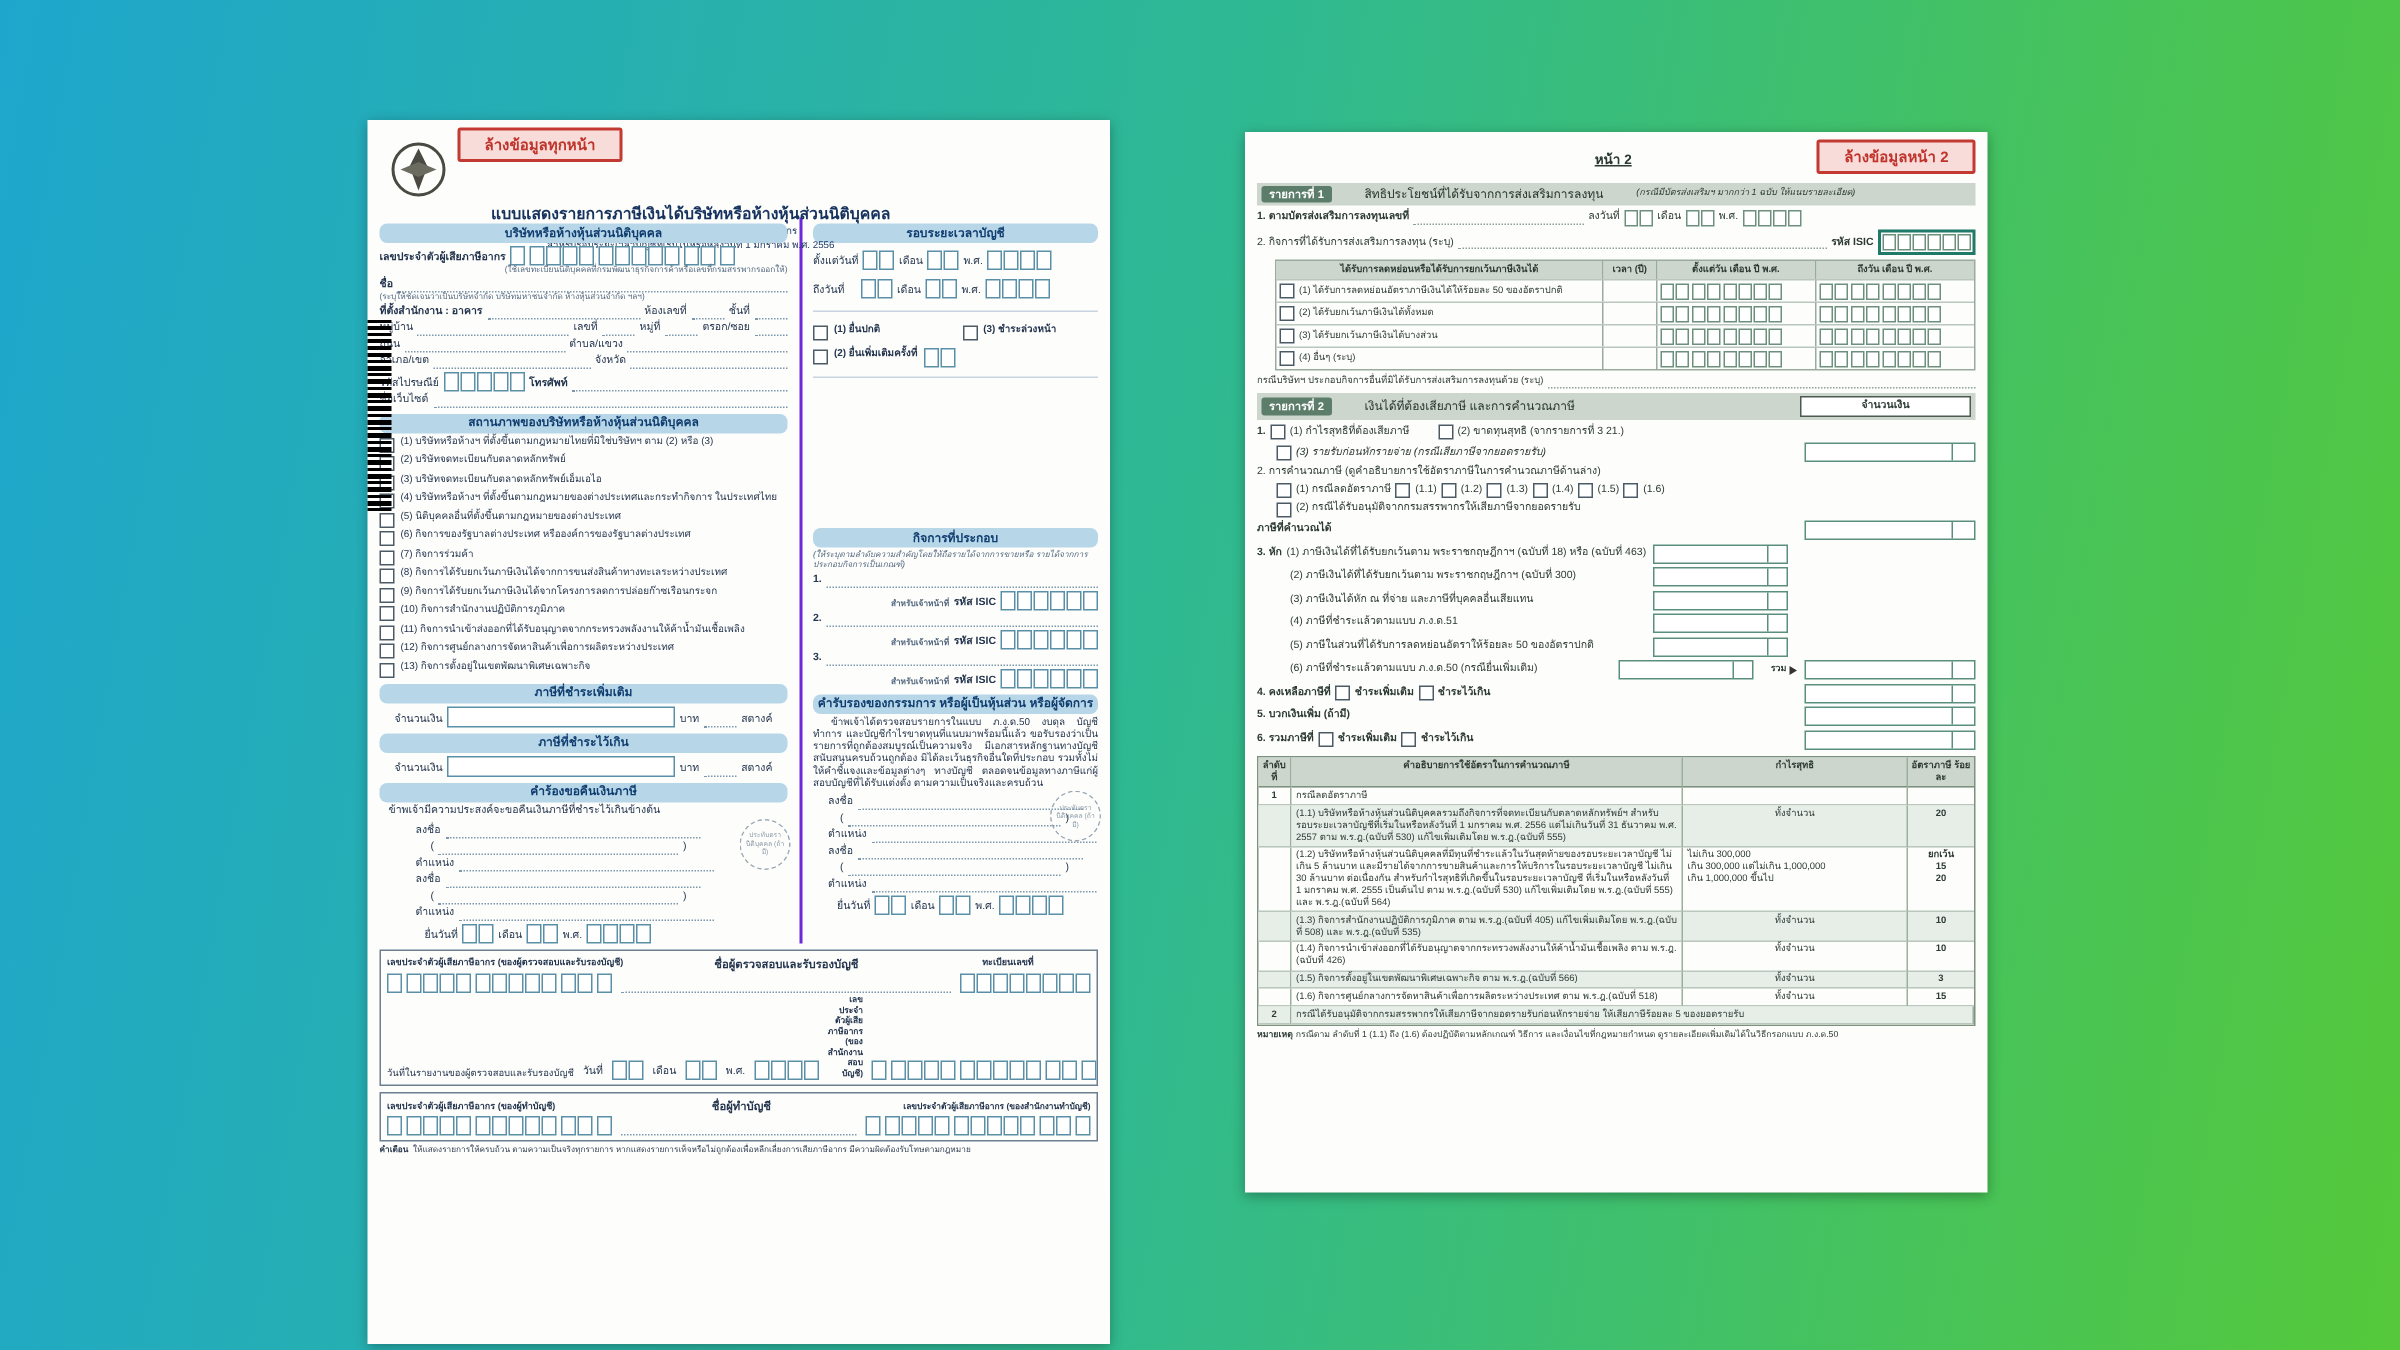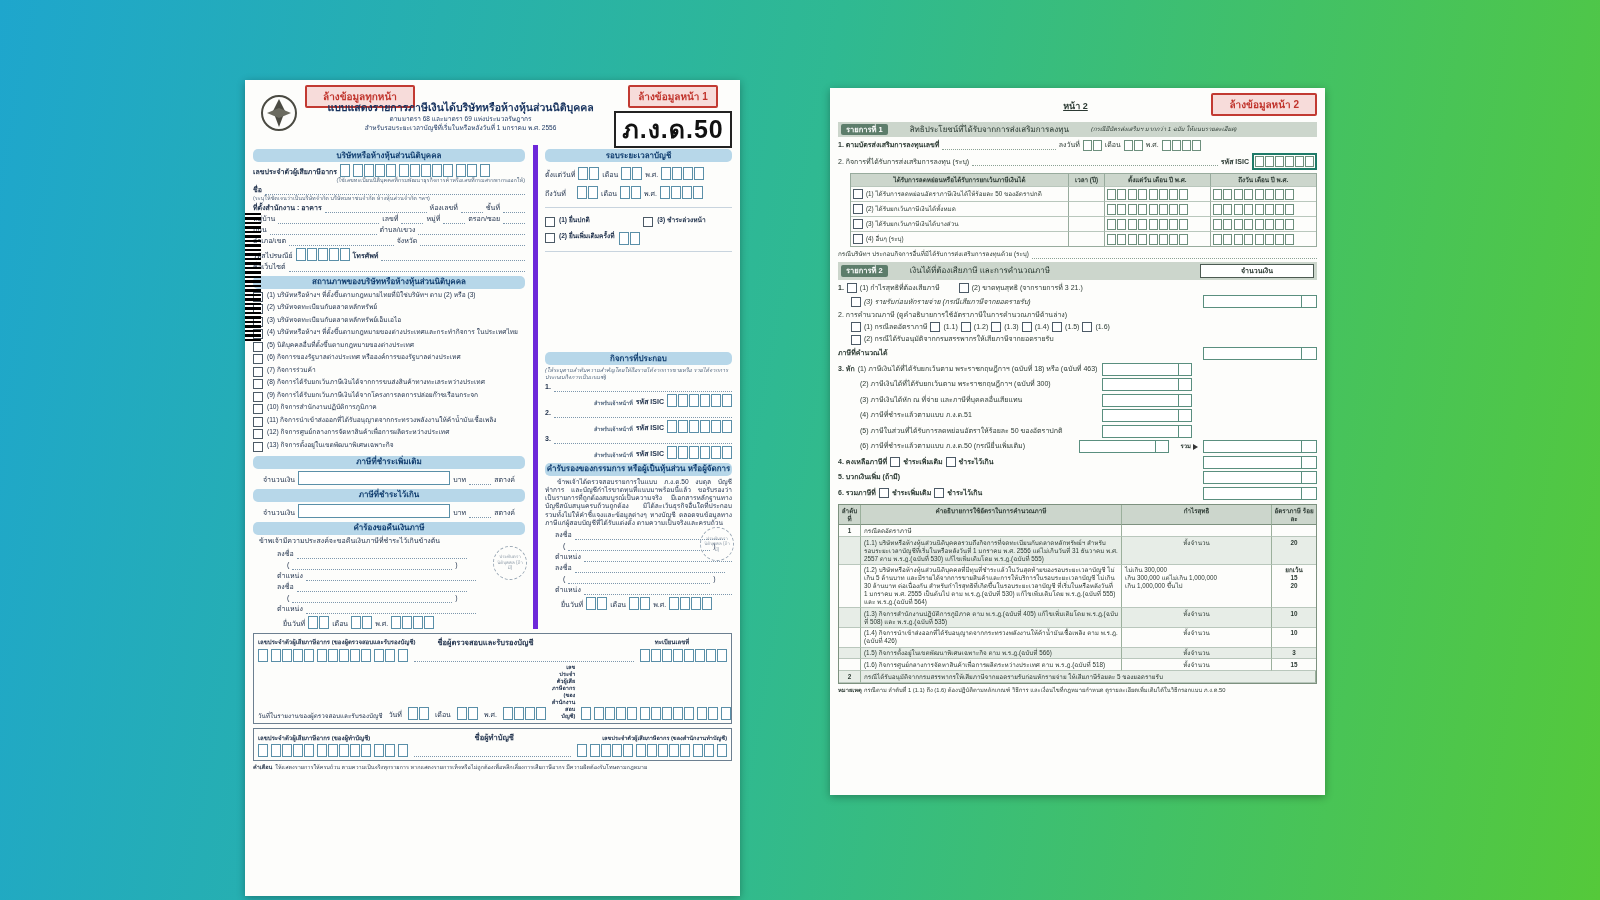--- a/index.html
+++ b/index.html
@@ -23,29 +23,29 @@
   .bxg{display:inline-flex;gap:1px;}
   .bx{width:8px;height:11px;border:1px solid #5a8fa8;background:#fff;display:inline-block;}
   .tin{display:inline-flex;gap:3px;align-items:center;}
   .tiny{font-size:5.5px;color:#51667e;}
   .it{font-style:italic;}
   
   .p1top{position:relative;height:60px;}
   .clearall{position:absolute;left:52px;top:0;}
   .emblem{position:absolute;left:6px;top:6px;width:40px;height:44px;}
   .titles{position:absolute;left:55px;top:16px;width:305px;text-align:center;color:#16325e;}
-  .t1{font-weight:bold;font-size:10.5px;}
+  .t1{font-weight:bold;font-size:10.5px;margin-top:36px;}
   .t2{font-size:6.5px;margin-top:1px;}
   .hr-right{position:absolute;right:0;top:0;width:118px;text-align:center;}
   .formcode{border:2.5px solid #222;background:#fff;color:#111;font-weight:bold;font-size:25px;
     margin-top:3px;padding:1px 0;letter-spacing:1px;}
   
   .cols{display:flex;gap:8px;}
   .colL{width:272px;flex:none;position:relative;}
-  .colR{flex:1;border-left:5px solid #6d28d9;padding-left:7px;}
+  .colR{flex:1;border-left:2px solid #6d28d9;padding-left:7px;}
   .sech{background:#b7d7e9;color:#103d6f;font-weight:bold;text-align:center;font-size:8px;
     padding:1.5px 0;border-radius:5px;margin:4px 0 2px;}
   .srow{display:flex;gap:4px;margin-top:1.5px;align-items:flex-start;}
   .srow .cb{margin-top:1px;}
   .slbl{font-size:6.6px;}
   .barcode{position:absolute;left:-8px;top:68px;width:16px;height:128px;
     background:repeating-linear-gradient(to bottom,#000 0 2px,transparent 2px 4px,#000 4px 7px,transparent 7px 9px);}
   .moneybox{border:1px solid #5a8fa8;background:#fff;height:12px;flex:1;}
   .sigblock{margin-top:4px;position:relative;}
   .stamp{position:absolute;right:-2px;top:-4px;width:34px;height:34px;border:1px dashed #9aa8b5;
@@ -105,24 +105,20 @@
           <circle cx="20" cy="22" r="17" fill="none" stroke="#4a4a42" stroke-width="2"></circle>
           <path d="M20 8 L26 20 L20 36 L14 20 Z" fill="#4a4a42"></path>
           <path d="M8 22 L20 17 L32 22 L20 27 Z" fill="#6b6b60"></path>
         </svg>
     </div>
     <div class="titles">
       <div class="t1">แบบแสดงรายการภาษีเงินได้บริษัทหรือห้างหุ้นส่วนนิติบุคคล</div>
       <div class="t2">ตามมาตรา 68 และมาตรา 69 แห่งประมวลรัษฎากร</div>
       <div class="t2">สำหรับรอบระยะเวลาบัญชีที่เริ่มในหรือหลังวันที่ 1 มกราคม พ.ศ. 2556</div>
     </div>
-    <div class="hr-right">
-      <button class="redbtn" style="padding:2px 8px;">ล้างข้อมูลหน้า 1</button>
-      <div class="formcode">ภ.ง.ด.50</div>
-    </div>
   </div>
 
   <div class="cols">
 
     <div class="colL">
       <div class="barcode"></div>
       <div class="sech">บริษัทหรือห้างหุ้นส่วนนิติบุคคล</div>
 
       <div class="row">
         <span class="lbl b">เลขประจำตัวผู้เสียภาษีอากร</span>
@@ -494,21 +490,21 @@
               <span class="bx"></span>
             </span>
           </div>
       </div>
     </div>
   </div>
 
   <div class="botbox">
     <div class="bbrow">
       <span class="lbl b" style="font-size:6px;flex:1;">เลขประจำตัวผู้เสียภาษีอากร (ของผู้ตรวจสอบและรับรองบัญชี)</span>
-      <span class="b" style="font-size:7.5px;flex:1;">ชื่อผู้ตรวจสอบและรับรองบัญชี</span>
+      <span class="b" style="font-size:7.5px;flex:1;text-align:center;">ชื่อผู้ตรวจสอบและรับรองบัญชี</span>
       <span class="b" style="font-size:6px;width:110px;text-align:center;">ทะเบียนเลขที่</span>
     </div>
     <div class="bbrow">
       <span class="tin">
           <span class="bxg">
             <span class="bx"></span>
           </span>
           <span class="bxg">
             <span class="bx"></span>
             <span class="bx"></span>

